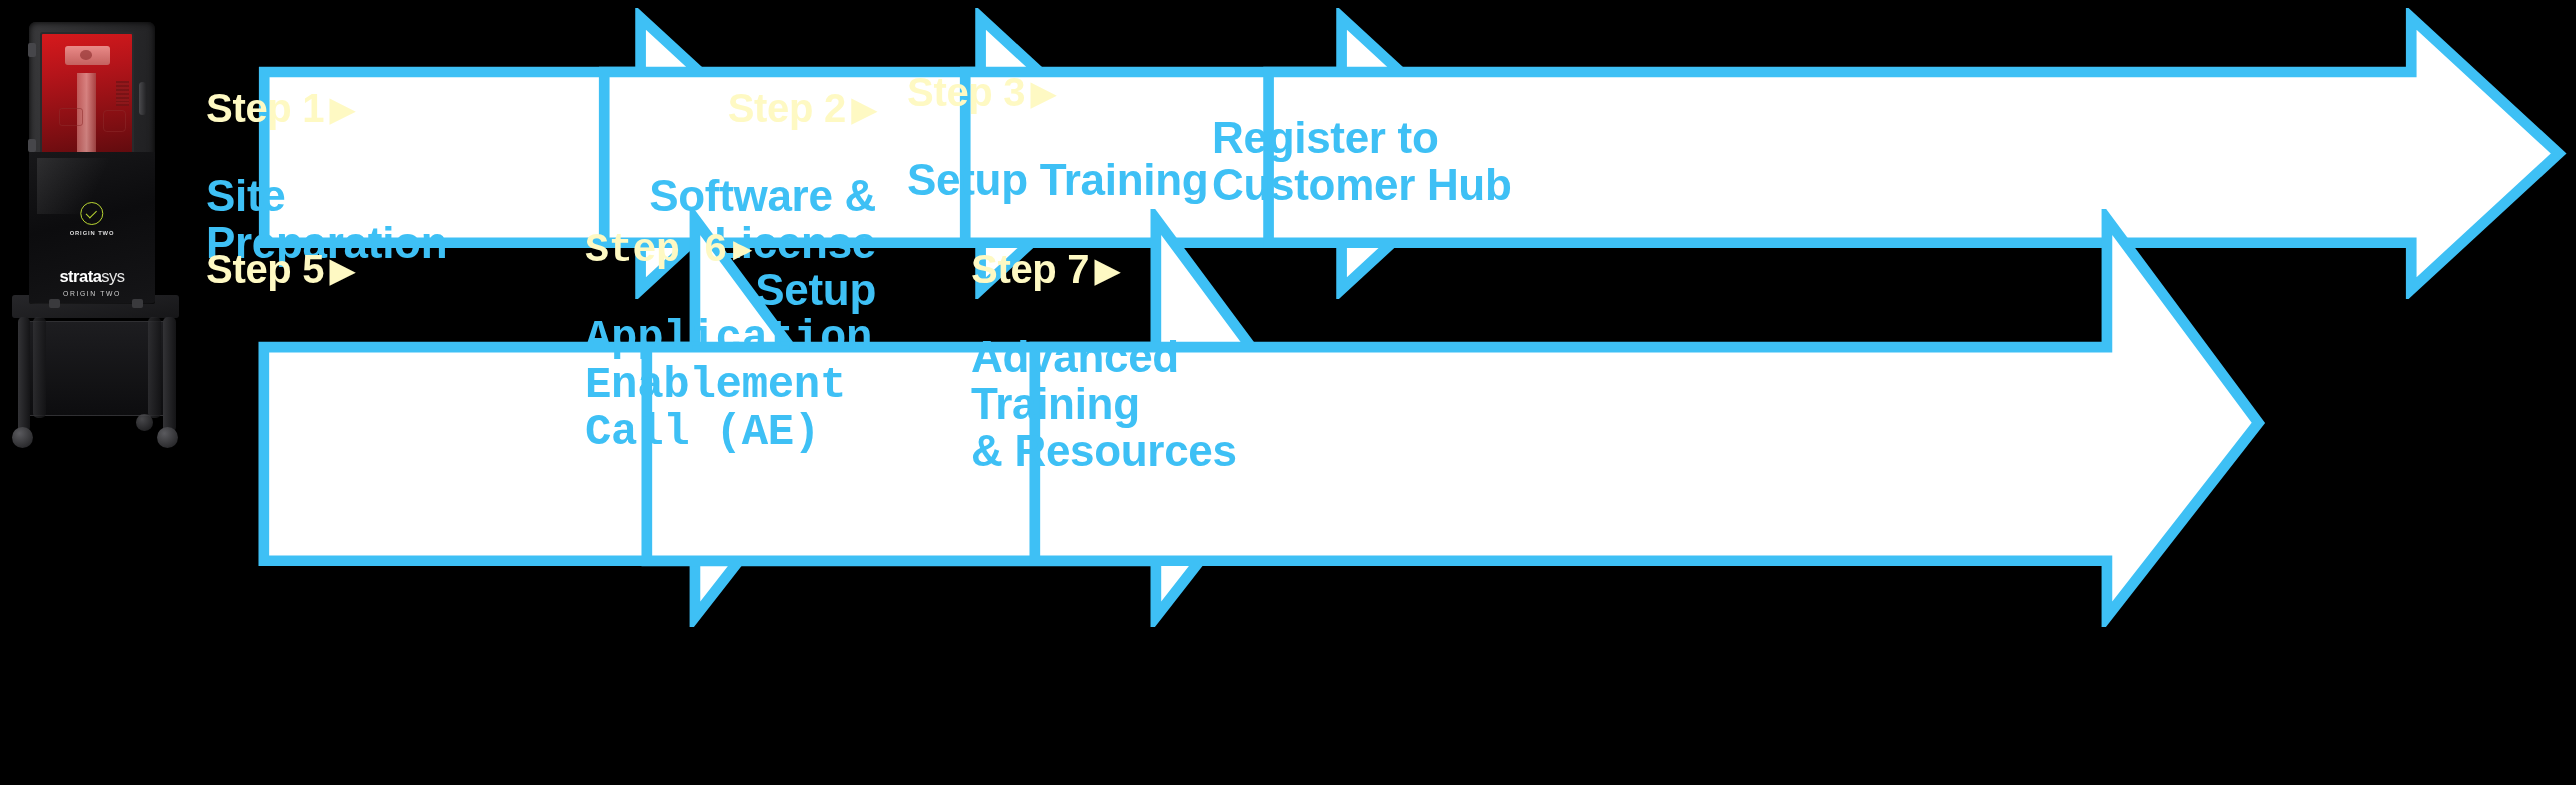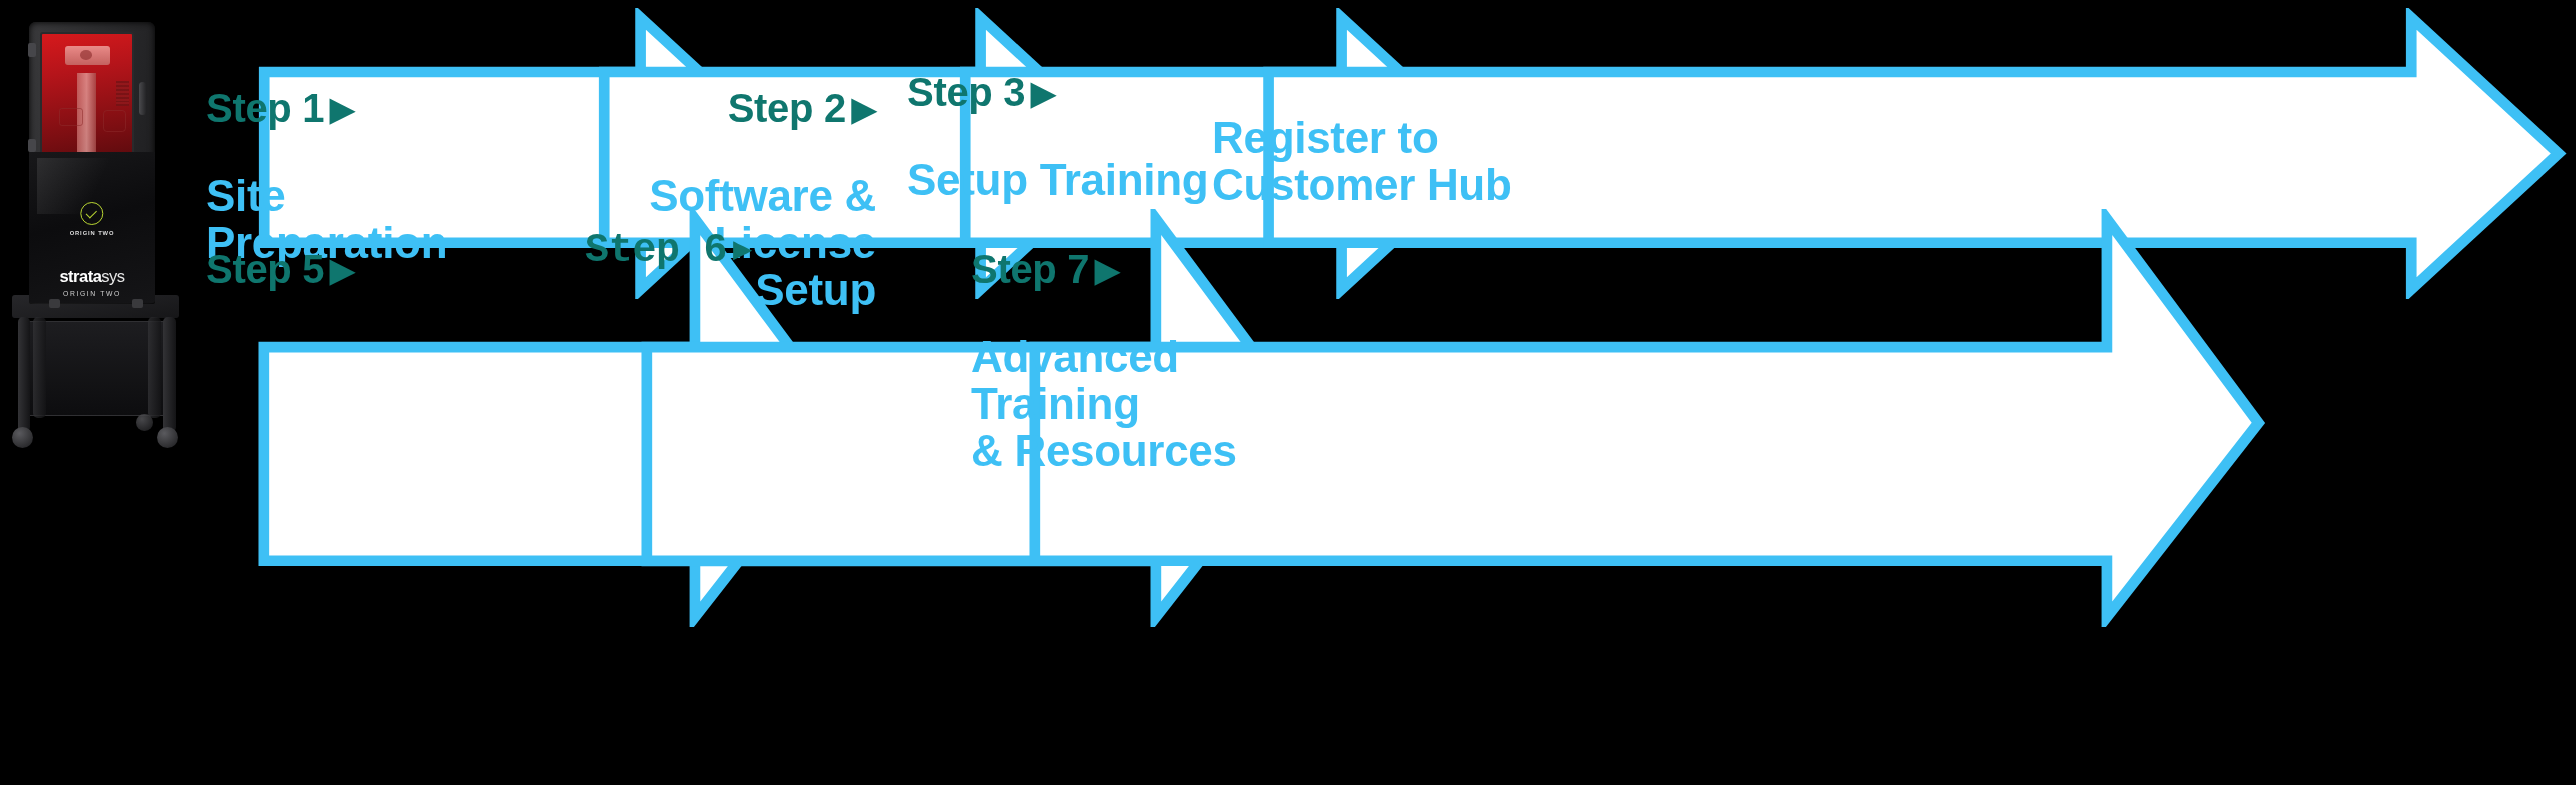--- a/index.html
+++ b/index.html
@@ -47,21 +47,21 @@
   .pr-cartin{position:absolute;left:19.4px;top:297px;width:146px;height:107px;
       background:linear-gradient(180deg,#1d1d20,#0d0d0f);border:1px solid #303033;}
   .pr-leg{position:absolute;width:12.6px;background:linear-gradient(90deg,#333336,#141416);border-radius:4.9px;}
   .pr-wheel{position:absolute;width:21.4px;height:21.4px;background:radial-gradient(circle at 35% 30%,#5a5a5e,#1a1a1c);border-radius:50%;}
   .pr-foot{position:absolute;width:10.7px;height:8.7px;background:#3a3a3d;border-radius:1.9px;}
 
   
   .arrow{position:absolute;}
   .arrow svg{display:block;}
   .lbl{position:absolute;pointer-events:none;white-space:pre-line;}
-  .step-no{font-weight:700;font-size:40px;color:#0f766e;line-height:1;letter-spacing:-0.3px;}
+  .step-no{font-weight:700;font-size:40px;color:#fef9c3;line-height:1;letter-spacing:-0.3px;}
   .step-no .tri{font-size:32px;display:inline-block;transform:translateY(-1.9px);margin-left:5.8px;}
   .step-title{font-weight:700;font-size:44px;color:#3ec0f5;line-height:1.07;letter-spacing:-0.3px;margin-top:26px;}
 </style>
 </head>
 <body>
 
 <div id="stage">
 
   <div id="printer">
     <div class="pr-cart" style="left:11.7px;top:287px;width:167px;height:23px;"></div>
@@ -148,20 +148,22 @@
     <div class="step-no"><span>Step 5</span><span class="tri">▶</span></div>
   </div>
 
   <div class="arrow" style="left:641px;top:209px;">
     <svg width="680" height="418" viewBox="0 0 700 430">
       <path d="M6,142 L530,142 L530,10 L686,220 L530,420 L530,362 L6,362 Z" fill="#ffffff" stroke="#3ec0f5" stroke-width="11" stroke-linejoin="miter"></path>
     </svg>
   </div>
   <div class="lbl" style="left:585px;top:213px;width:418px;font-family:Liberation Mono, monospace;">
     <div class="step-no"><span>Step 6</span><span class="tri">▶</span></div>
+    <div class="step-title">Application Enablement
+Call (AE)</div>
   </div>
 
   <div class="arrow" style="left:1029px;top:209px;">
     <svg width="1243" height="418" viewBox="0 0 1280 430">
       <path d="M6,142 L1110,142 L1110,10 L1266,220 L1110,420 L1110,362 L6,362 Z" fill="#ffffff" stroke="#3ec0f5" stroke-width="11" stroke-linejoin="miter"></path>
     </svg>
   </div>
   <div class="lbl" style="left:971px;top:231px;width:388px;">
     <div class="step-no"><span>Step 7</span><span class="tri">▶</span></div>
     <div class="step-title">Advanced Training

